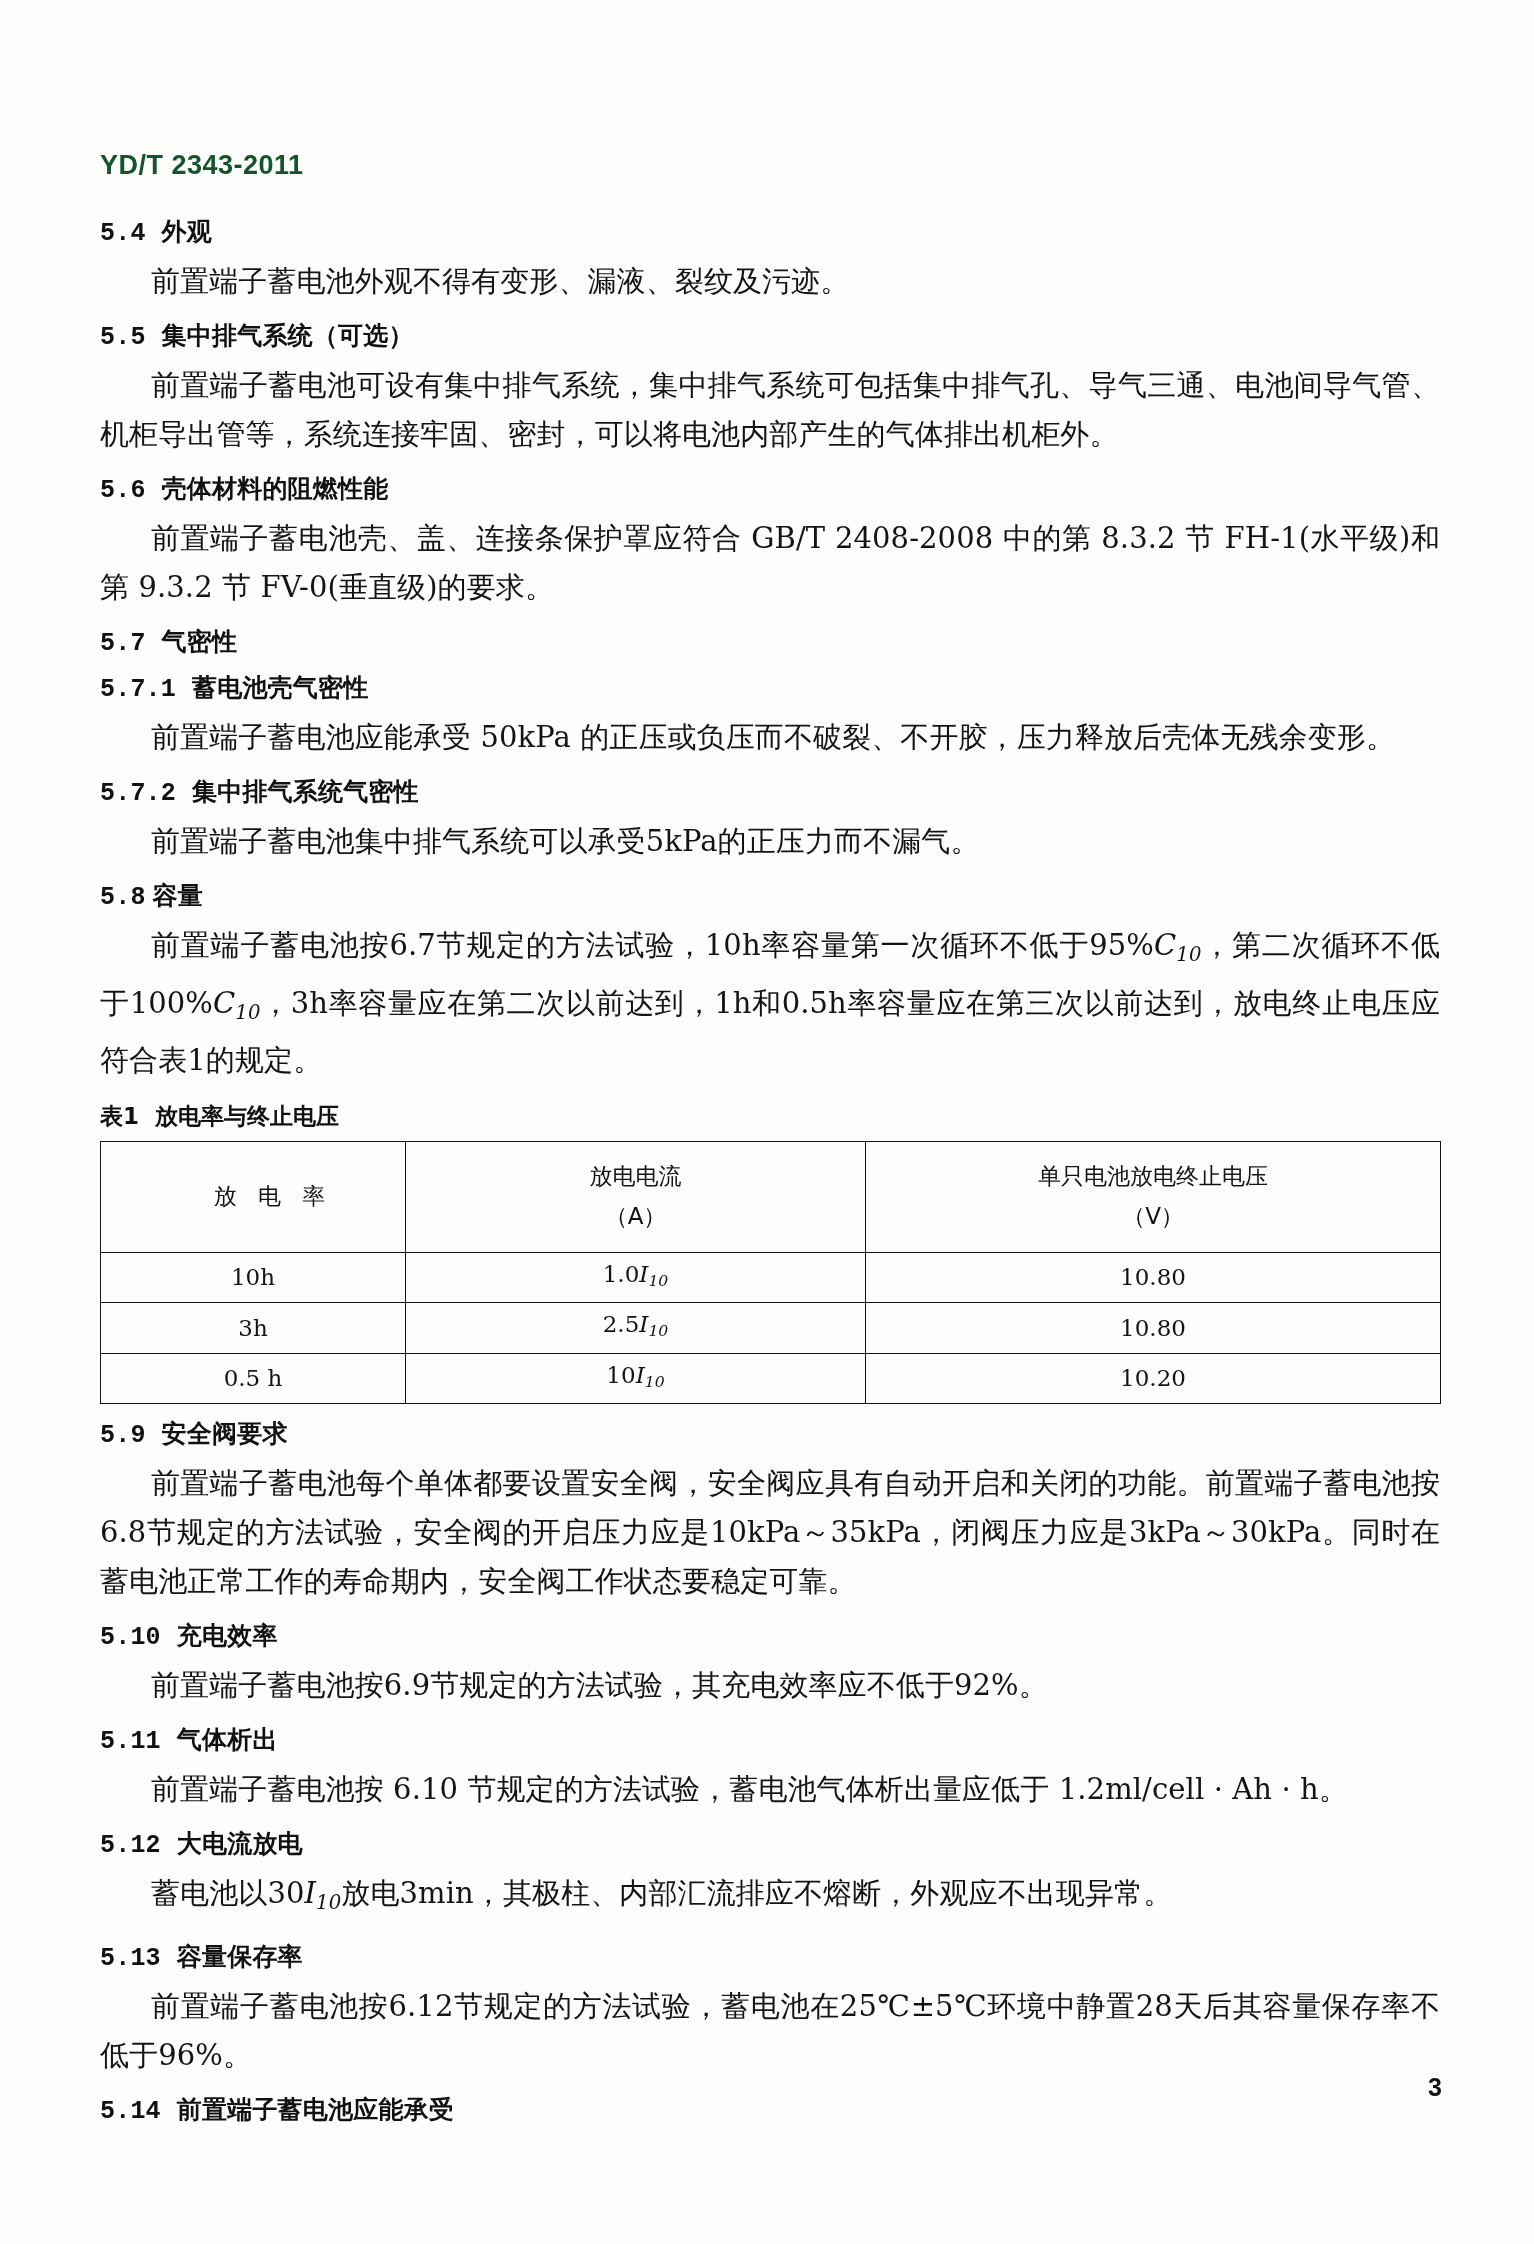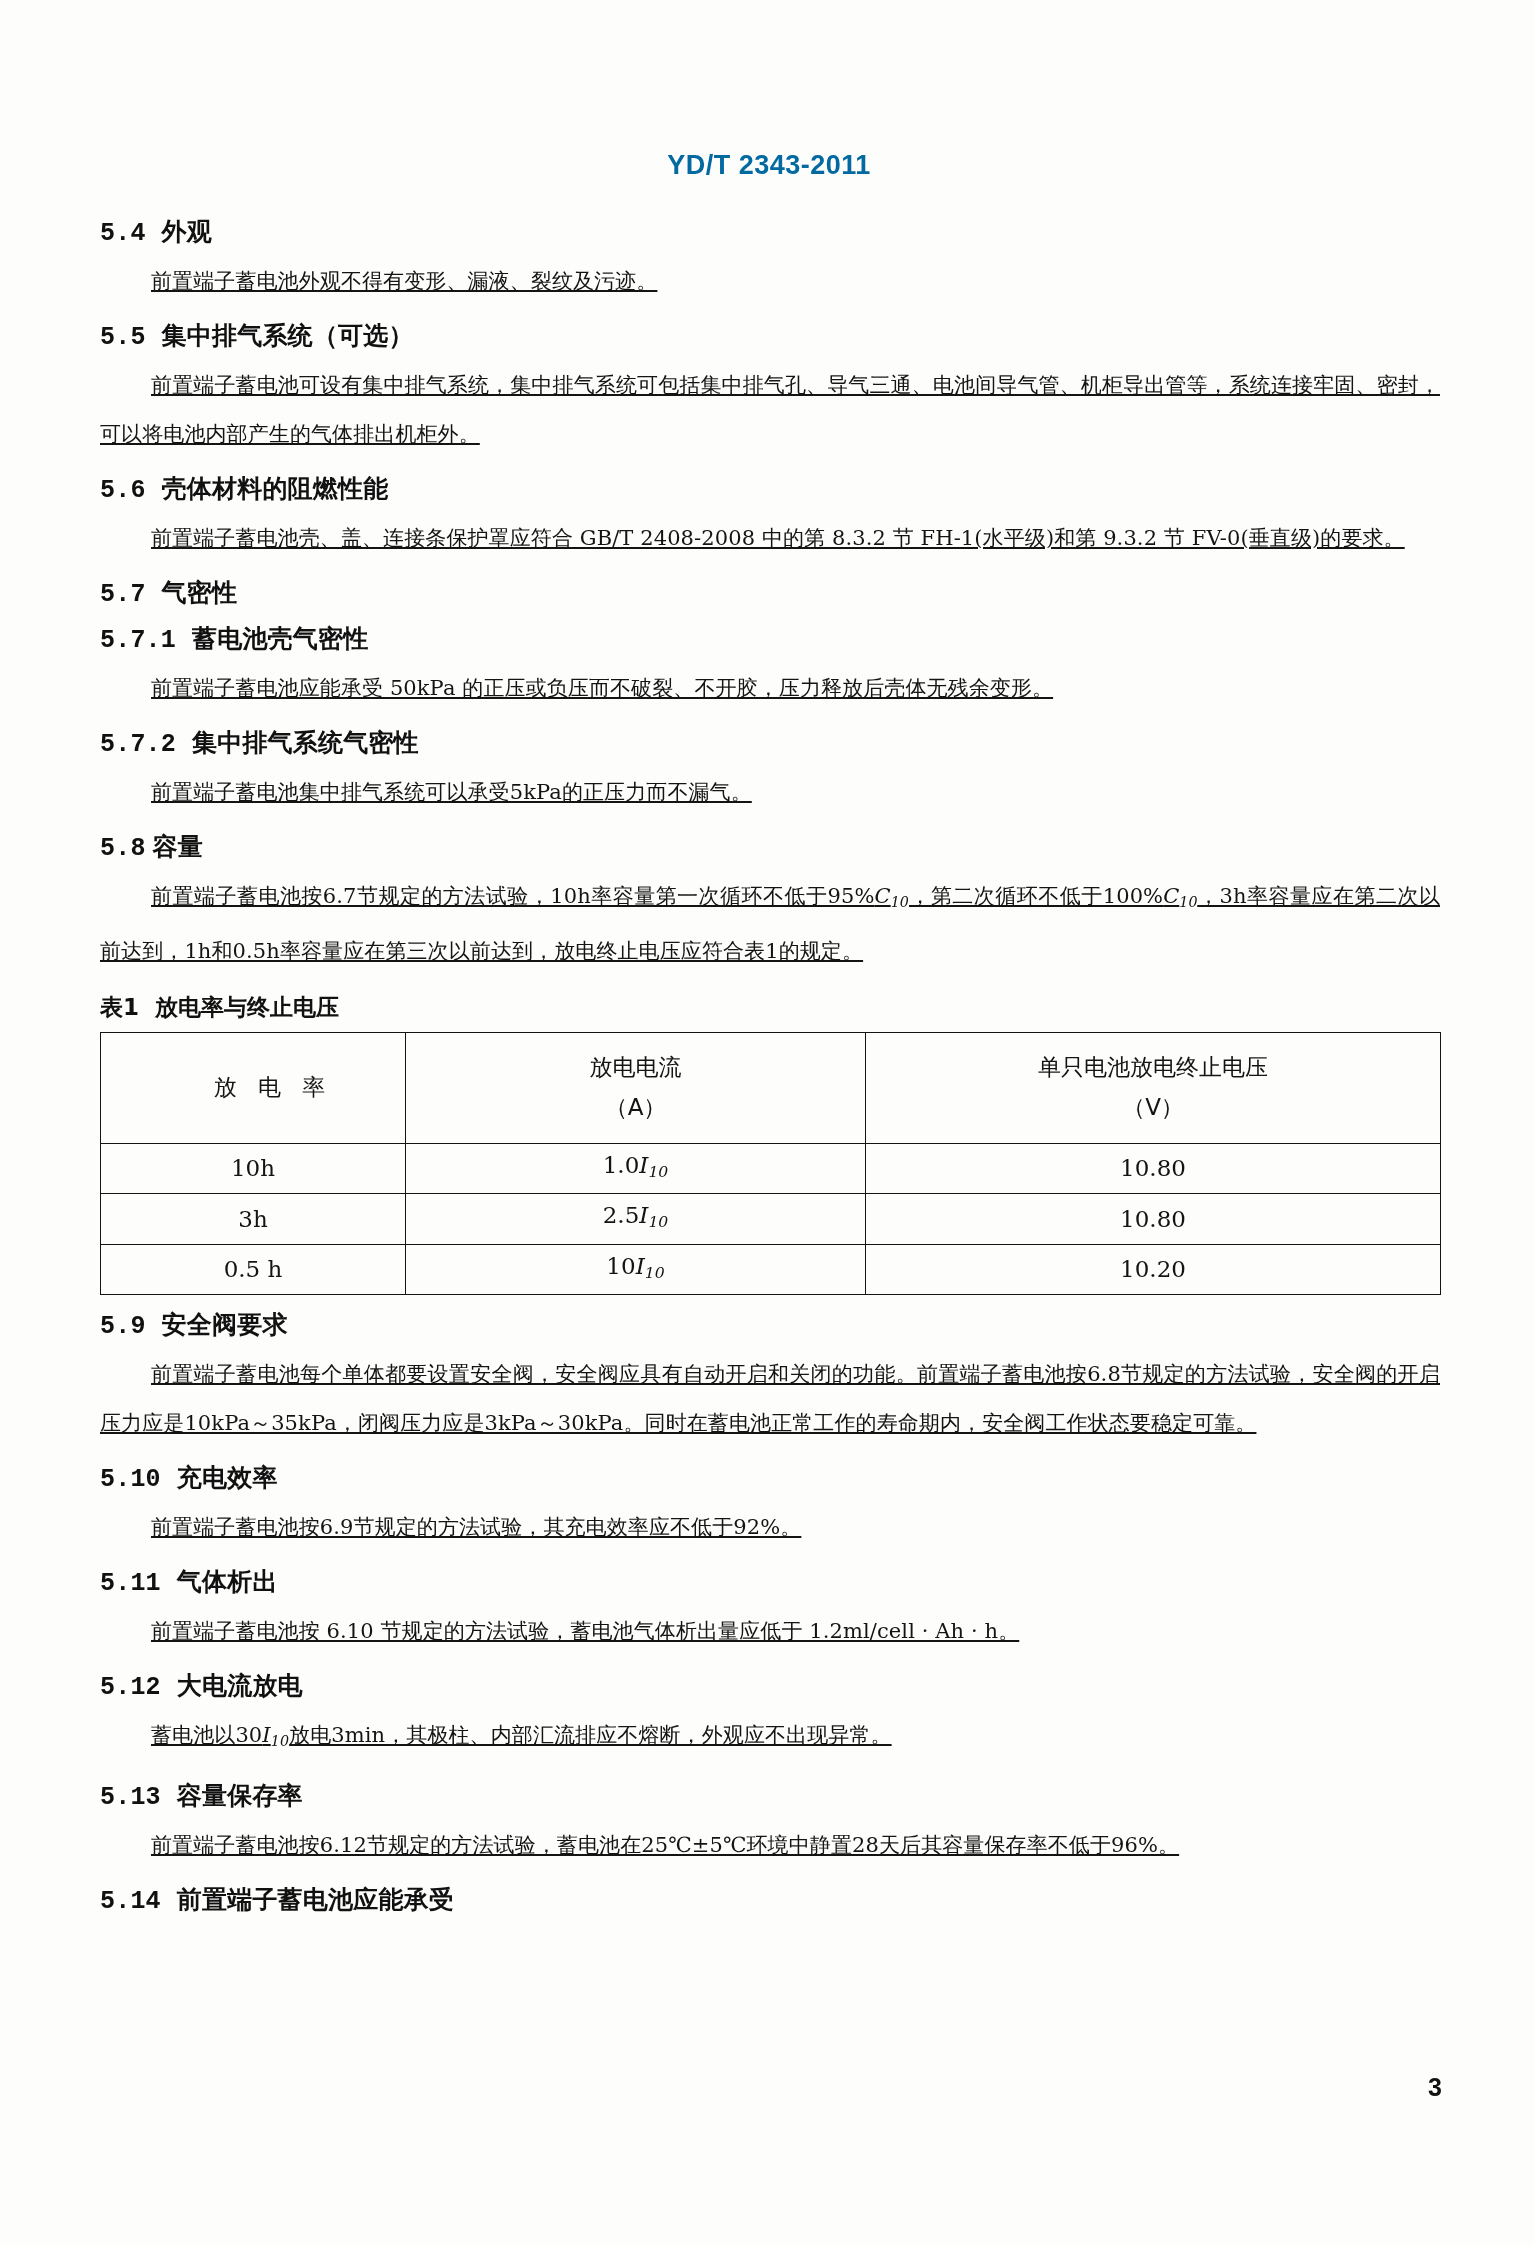--- a/index.html
+++ b/index.html
@@ -27,26 +27,26 @@
 
   .content {
     position: absolute;
     left: 100px;
     top: 150px;
     width: 1340px;
   }
 
   
   .doc-header {
-    text-align: center;
+    text-align: left;
     font-family: "Liberation Sans", "DejaVu Sans", sans-serif;
     font-size: 27px;
     font-weight: 700;
     letter-spacing: 0.5px;
-    color: #0369a1;
+    color: #14532d;
     margin-bottom: 34px;
     padding-right: 2px;
   }
 
   
   .h-sec {
     font-family: Liberation Mono, monospace;
     font-weight: 700;
     font-size: 25px;
     color: #111;
@@ -55,28 +55,27 @@
   }
   .h-sec .num {
     display: inline-block;
     margin-right: 16px;
   }
   .h-sec.tight .num { margin-right: 7px; }
 
   
   .p {
     font-family: "DejaVu Serif", "Liberation Serif", serif;
-    font-size: 21px;
+    font-size: 29px;
     line-height: 49px;
     color: #141414;
     text-indent: 51px;
     margin: 0 0 4px 0;
     text-align: justify;
     letter-spacing: 0.1px;
-    text-decoration: underline;
   }
 
   sub {
     font-size: 0.68em;
     vertical-align: -0.28em;
   }
   i, .it {
     font-style: italic;
   }
 

